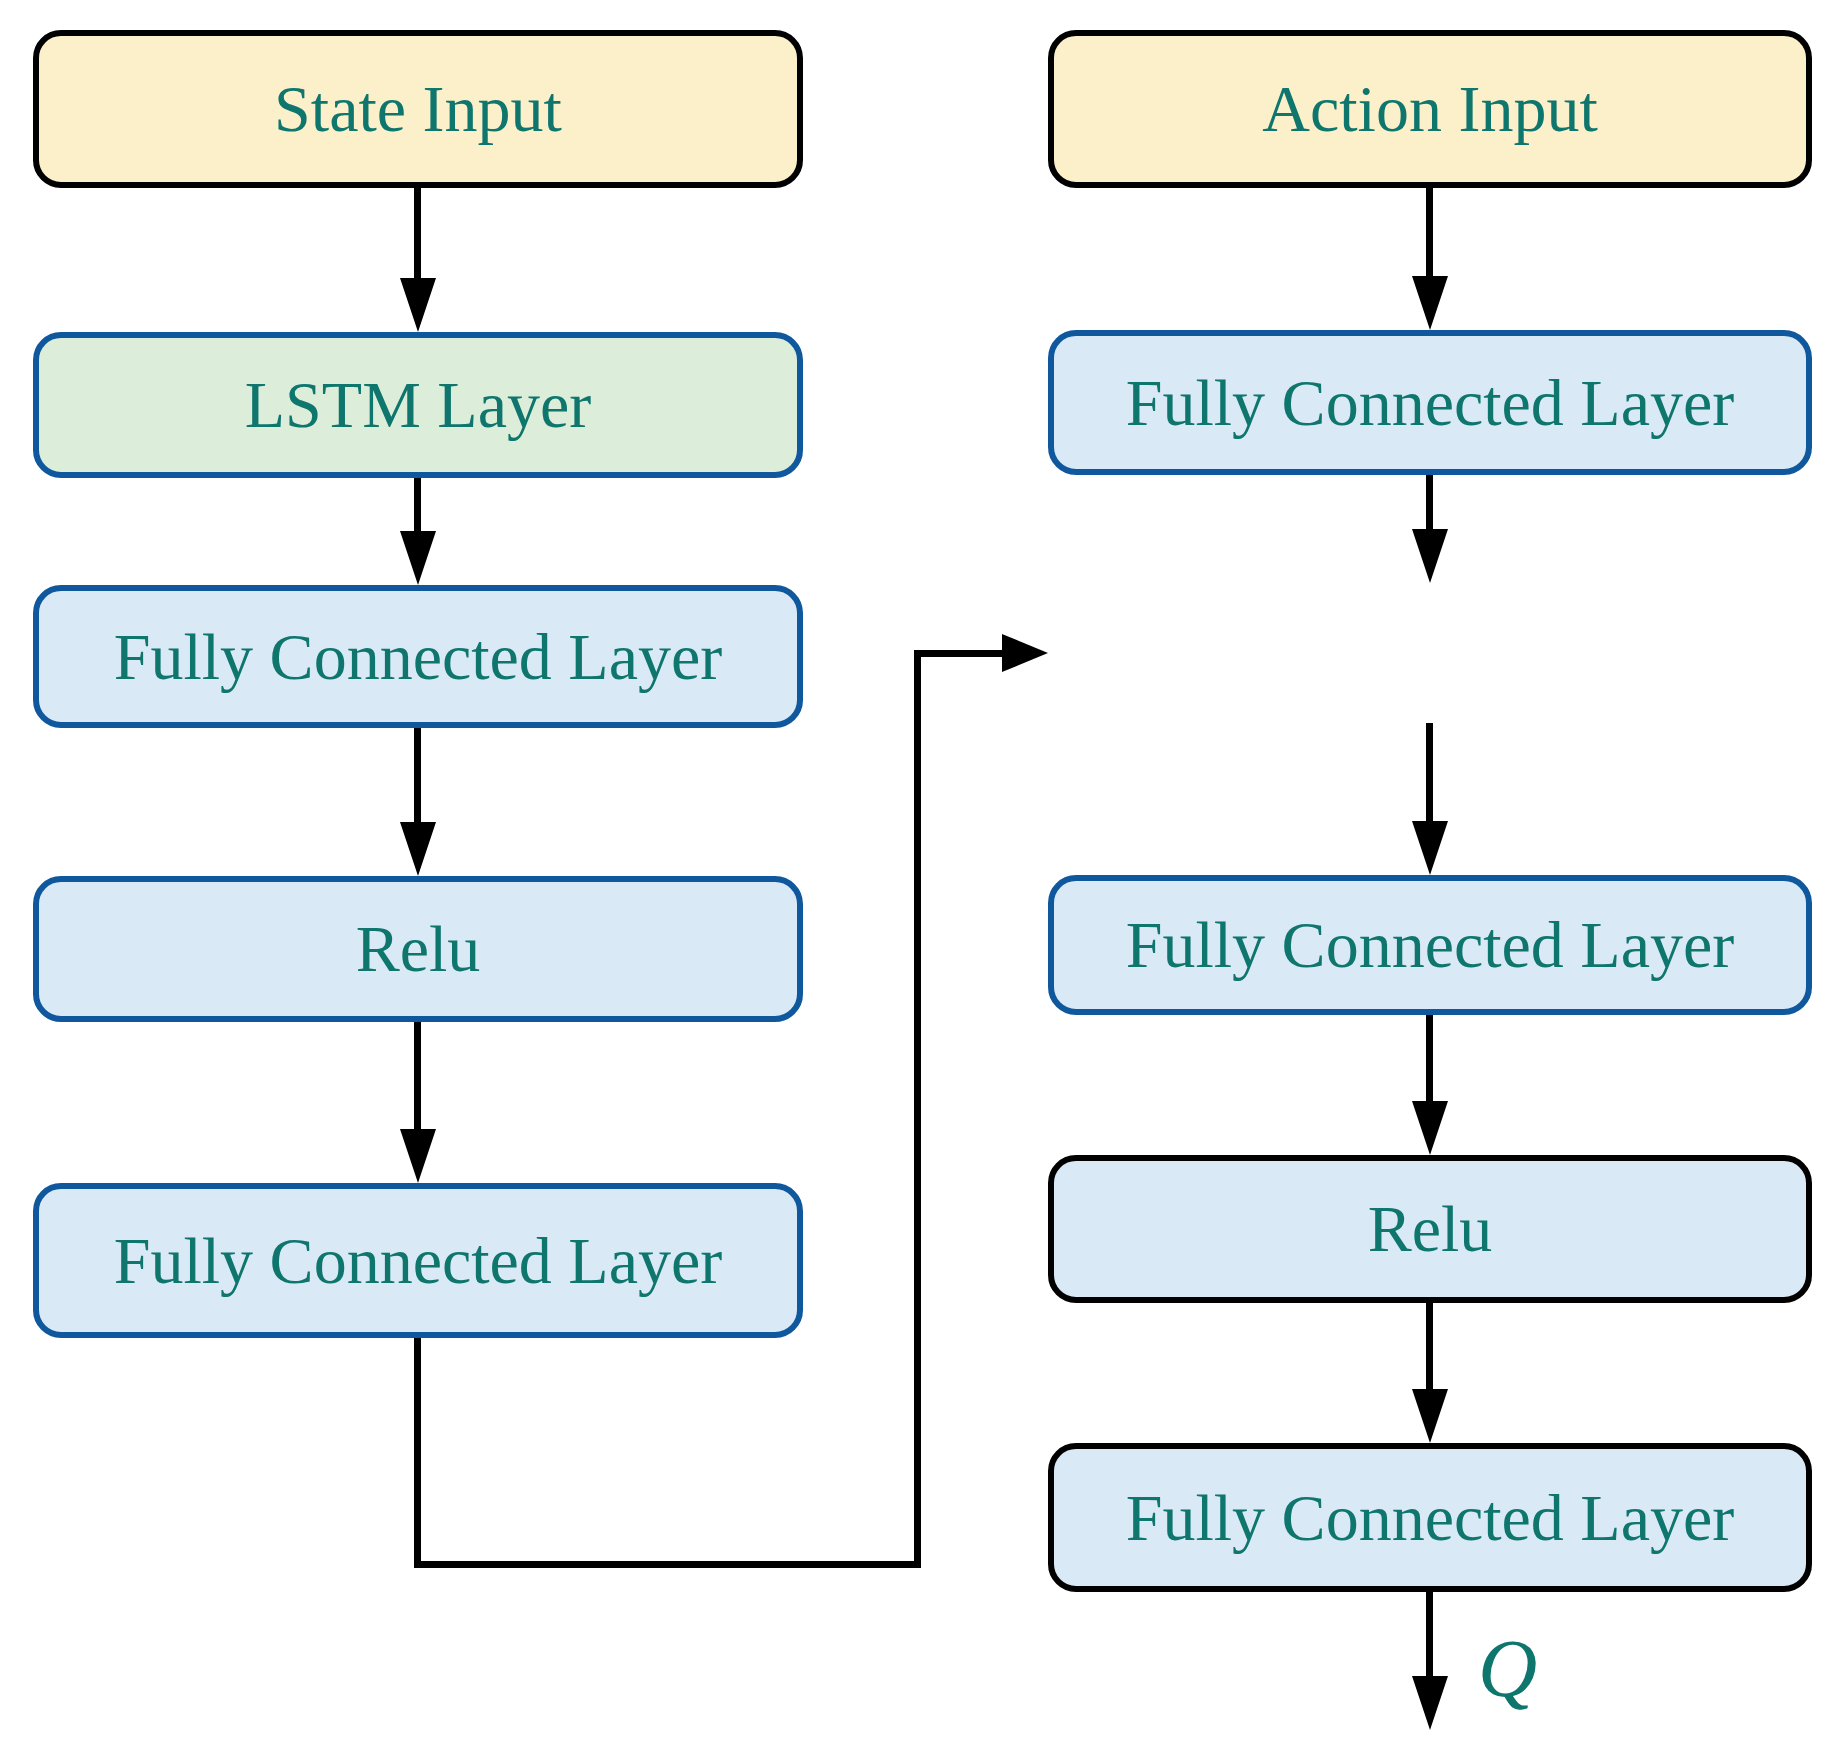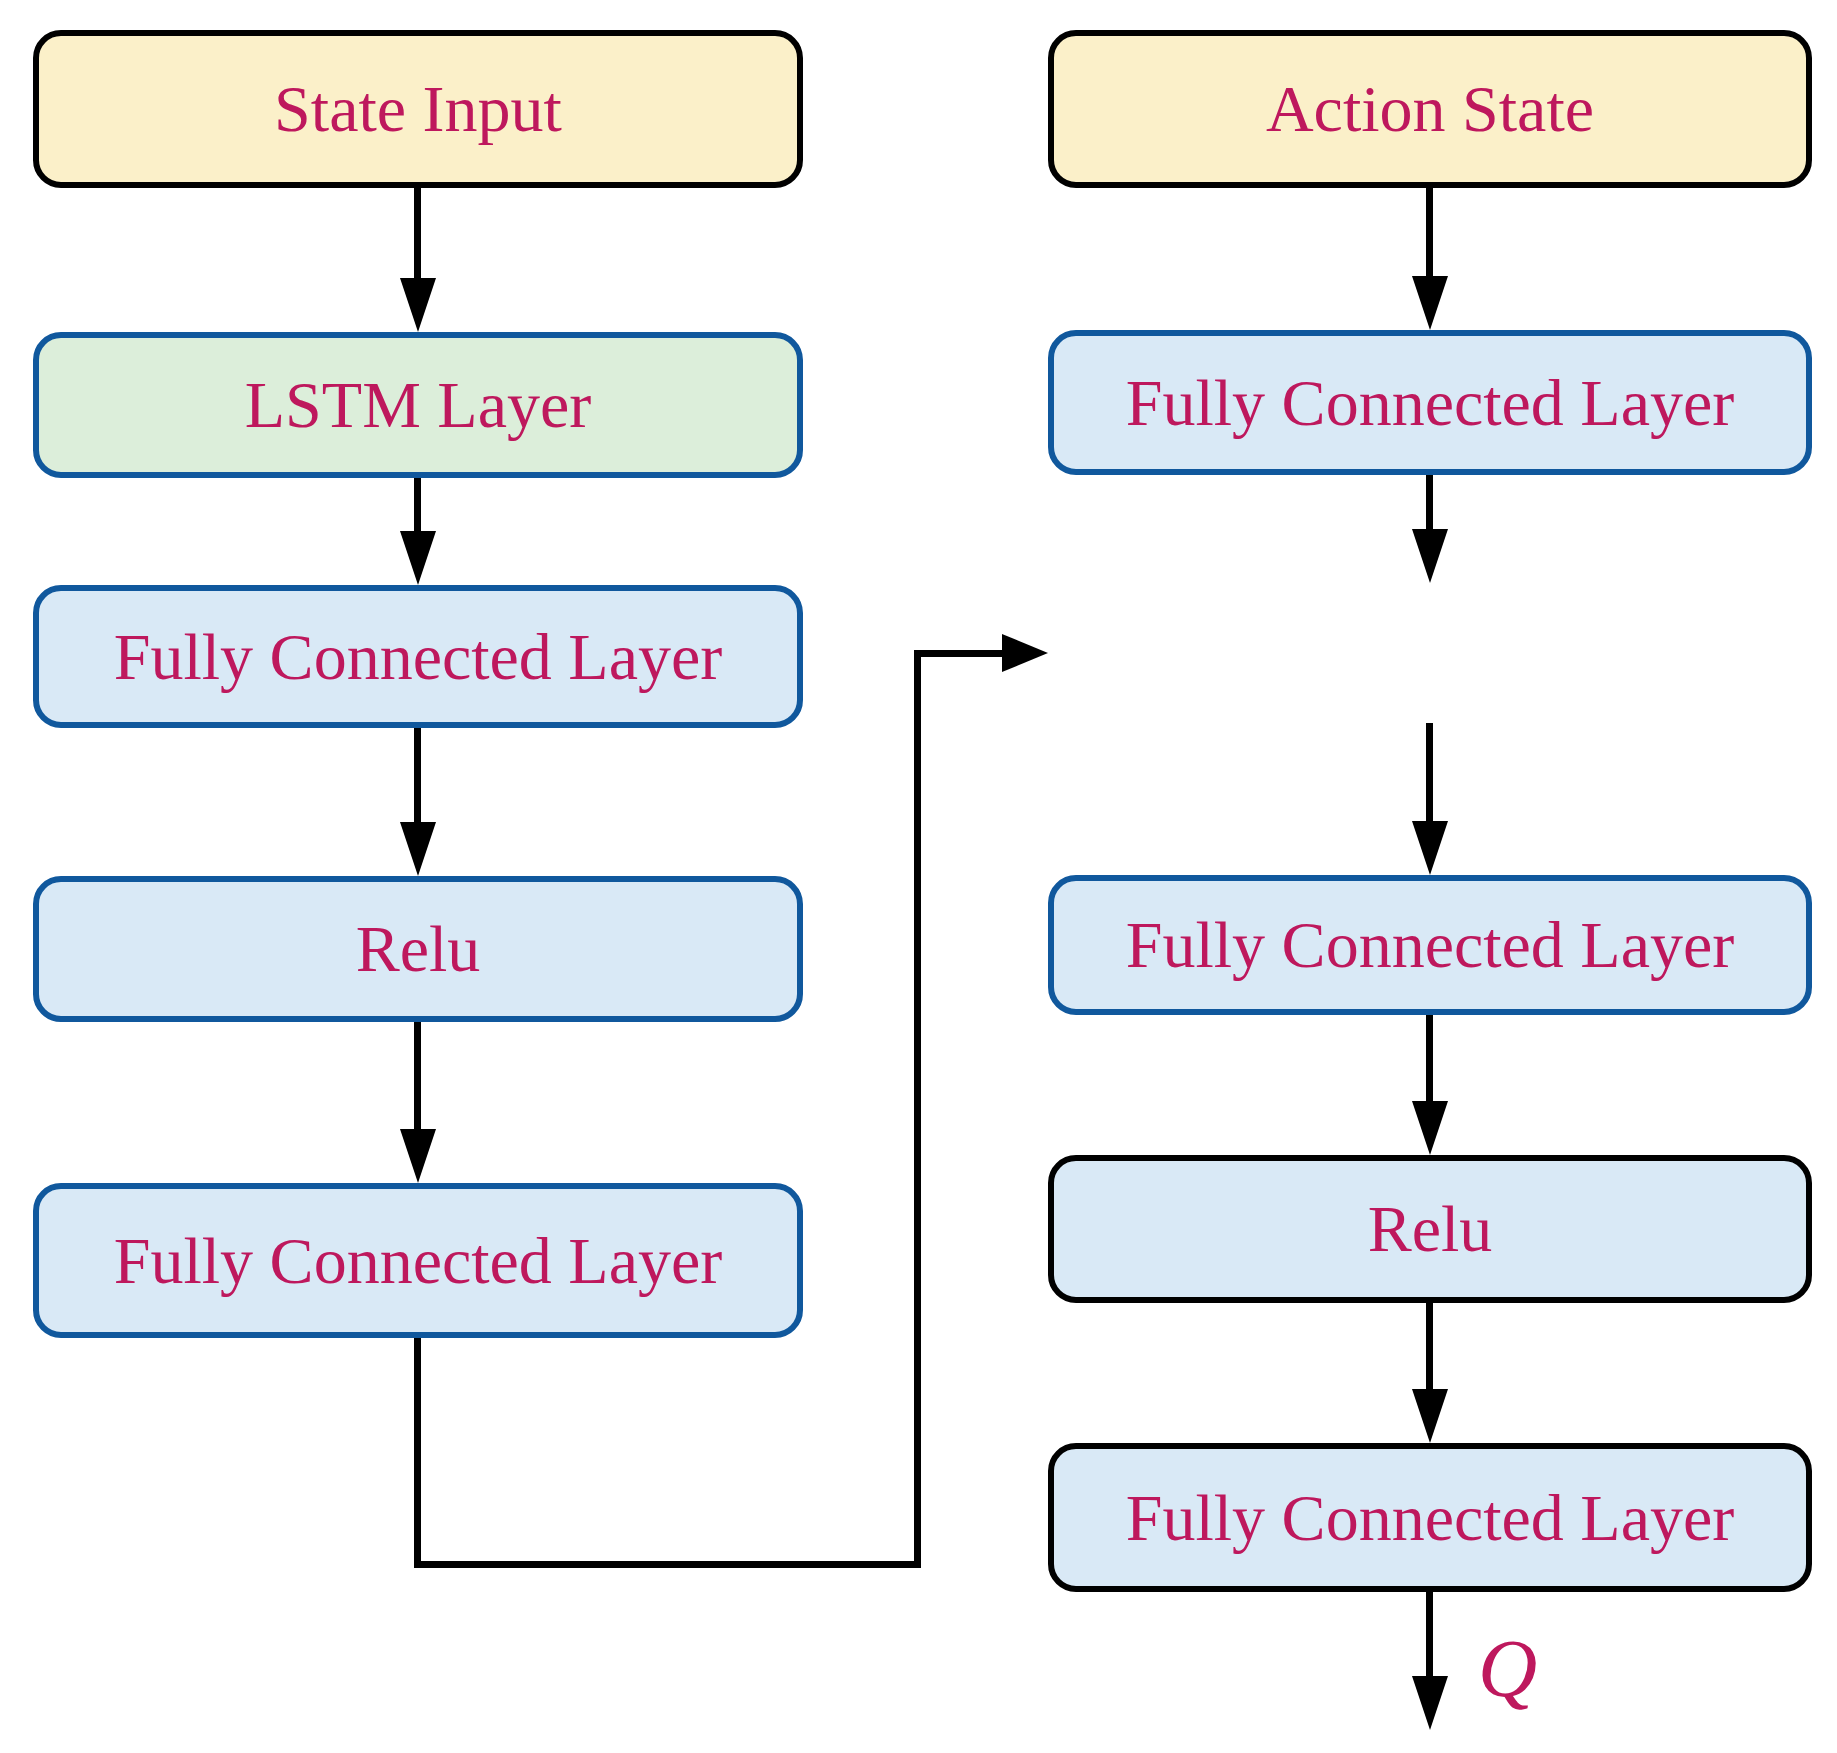--- a/index.html
+++ b/index.html
@@ -6,21 +6,21 @@
     margin: 0;
     padding: 0;
     background: #ffffff;
   }
   #canvas {
     position: relative;
     width: 1837px;
     height: 1753px;
     background: #ffffff;
     font-family: "Liberation Serif", "DejaVu Serif", serif;
-    color: #be185d;
+    color: #0f766e;
     overflow: hidden;
   }
   .box {
     position: absolute;
     box-sizing: border-box;
     display: flex;
     align-items: center;
     justify-content: center;
     border-radius: 28px;
     font-size: 66px;
@@ -75,21 +75,21 @@
   <div class="box b-yellow" style="left:33px; top:30px; width:770px; height:158px;">State Input</div>
 
   <div class="box b-green" style="left:33px; top:332px; width:770px; height:146px;">LSTM Layer</div>
 
   <div class="box b-blue-blue" style="left:33px; top:585px; width:770px; height:143px;">Fully Connected Layer</div>
 
   <div class="box b-blue-blue" style="left:33px; top:876px; width:770px; height:146px;">Relu</div>
 
   <div class="box b-blue-blue" style="left:33px; top:1183px; width:770px; height:155px;">Fully Connected Layer</div>
 
-  <div class="box b-yellow" style="left:1048px; top:30px; width:764px; height:158px;">Action State</div>
+  <div class="box b-yellow" style="left:1048px; top:30px; width:764px; height:158px;">Action Input</div>
 
   <div class="box b-blue-blue" style="left:1048px; top:330px; width:764px; height:145px;">Fully Connected Layer</div>
 
 
   <div class="box b-blue-blue" style="left:1048px; top:875px; width:764px; height:140px;">Fully Connected Layer</div>
 
   <div class="box b-blue-black" style="left:1048px; top:1155px; width:764px; height:148px;">Relu</div>
 
   <div class="box b-blue-black" style="left:1048px; top:1443px; width:764px; height:149px;">Fully Connected Layer</div>
 

